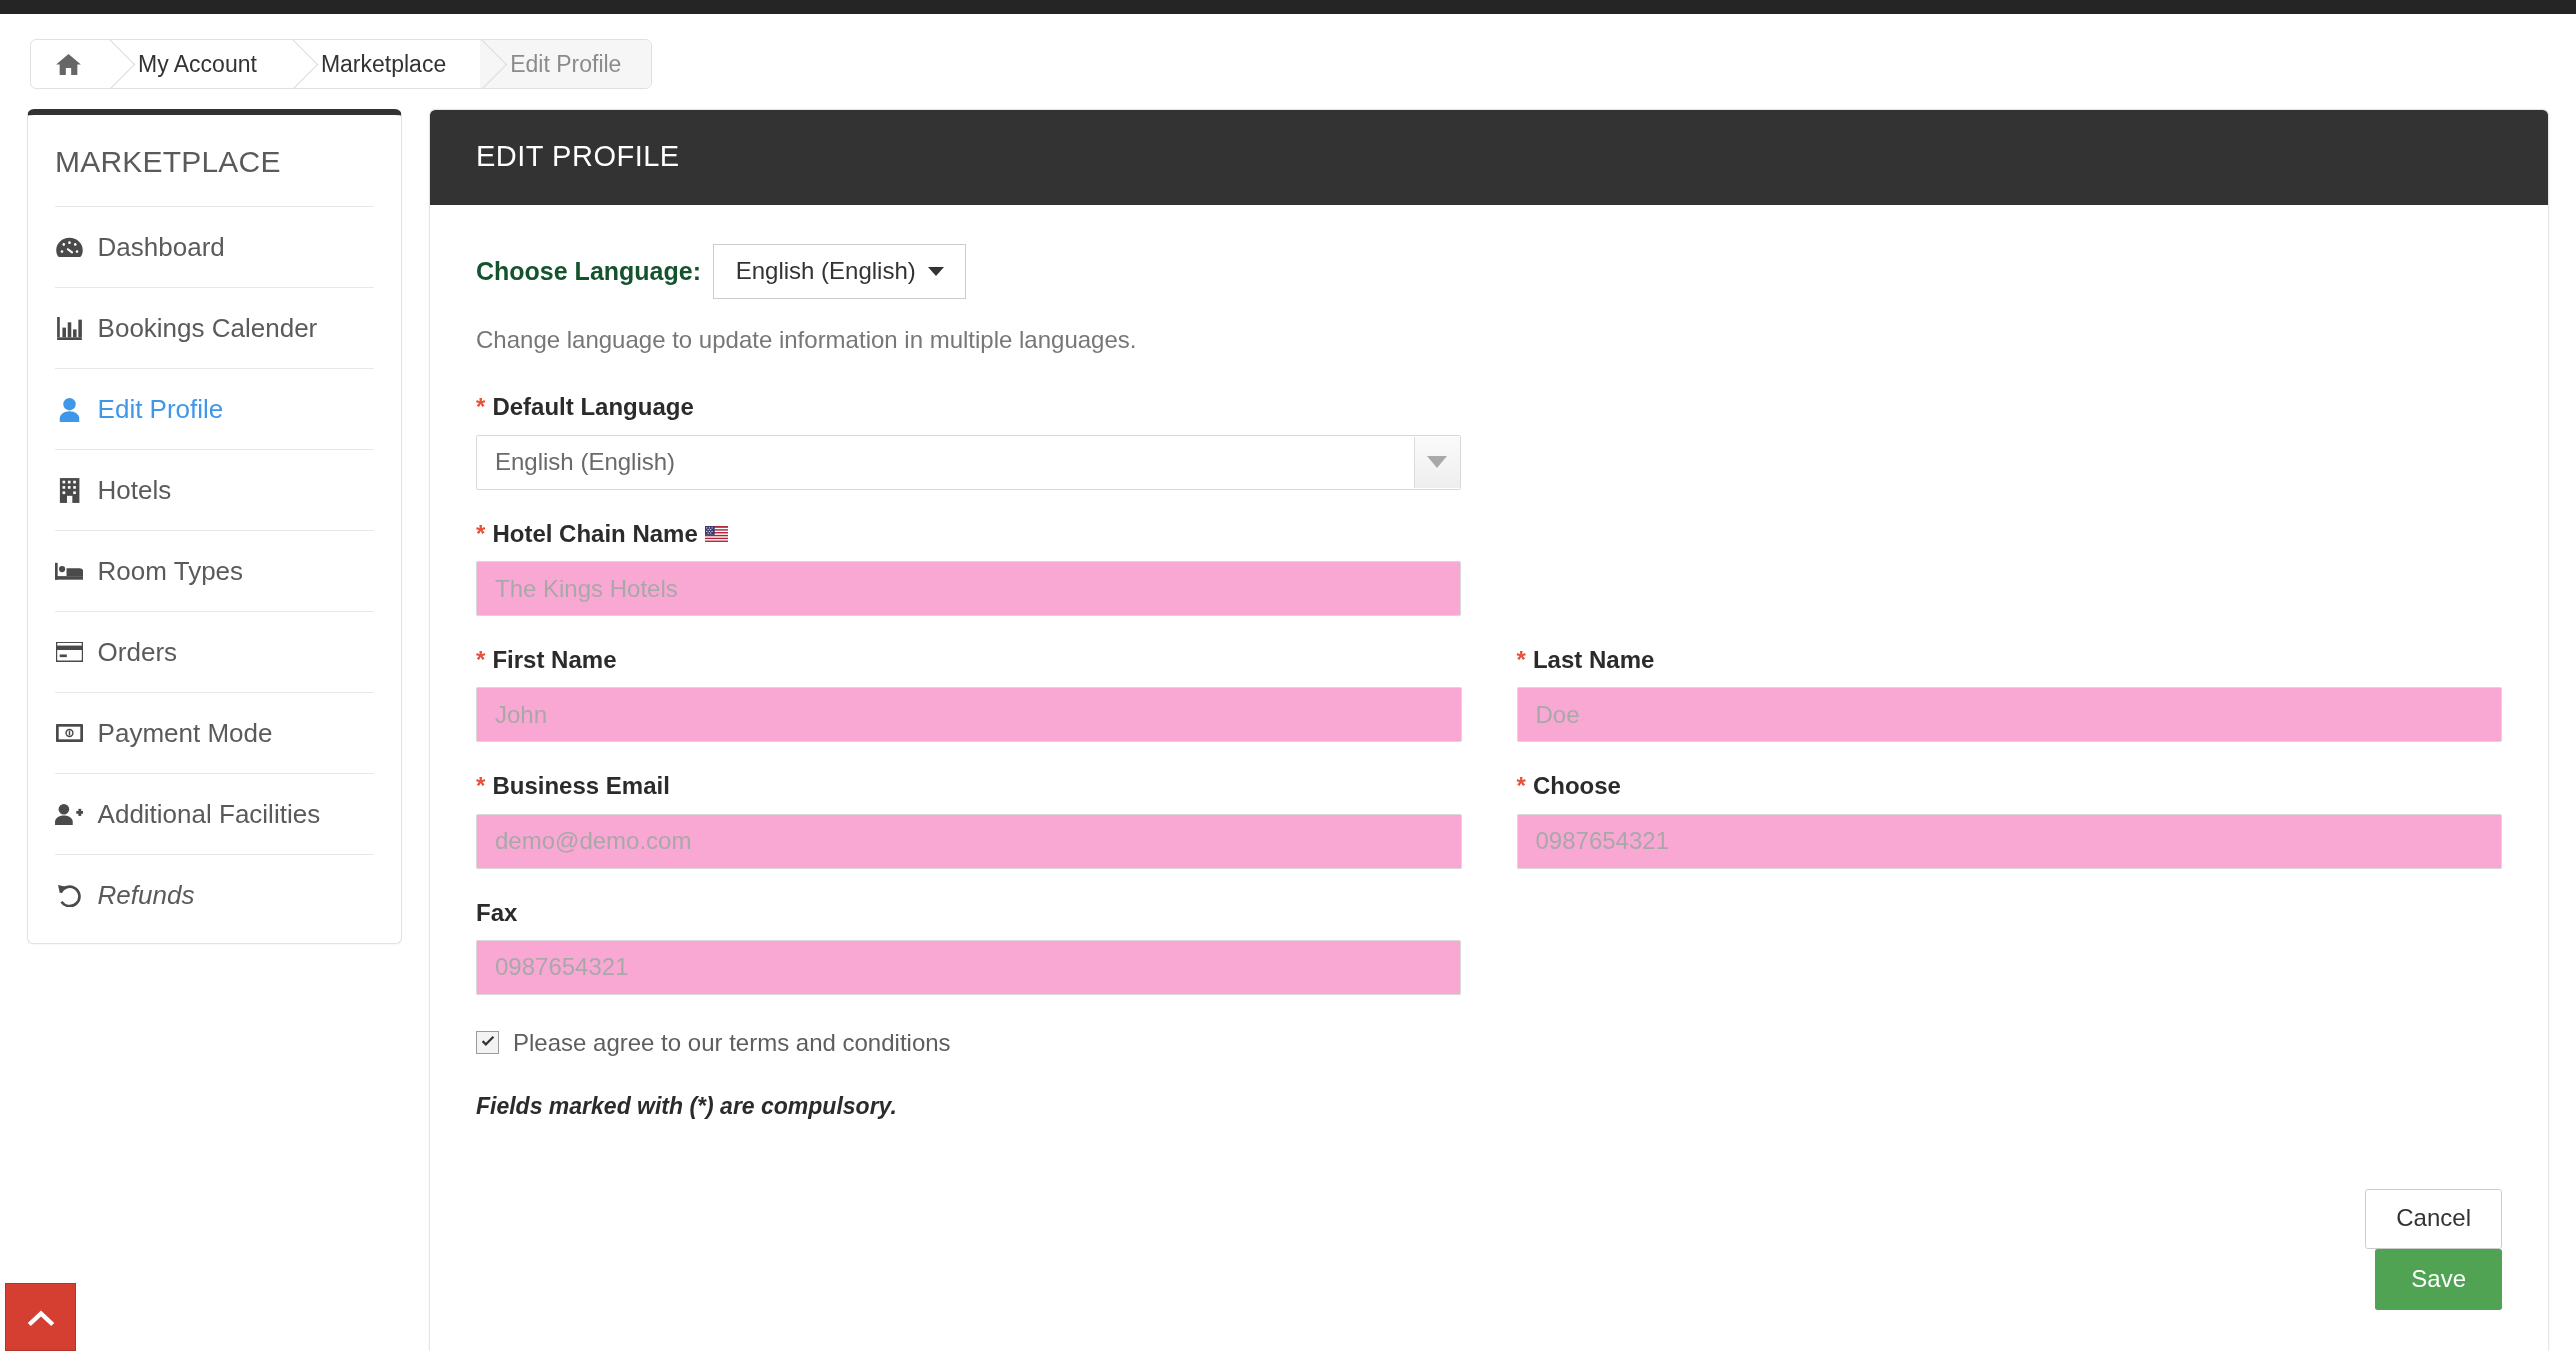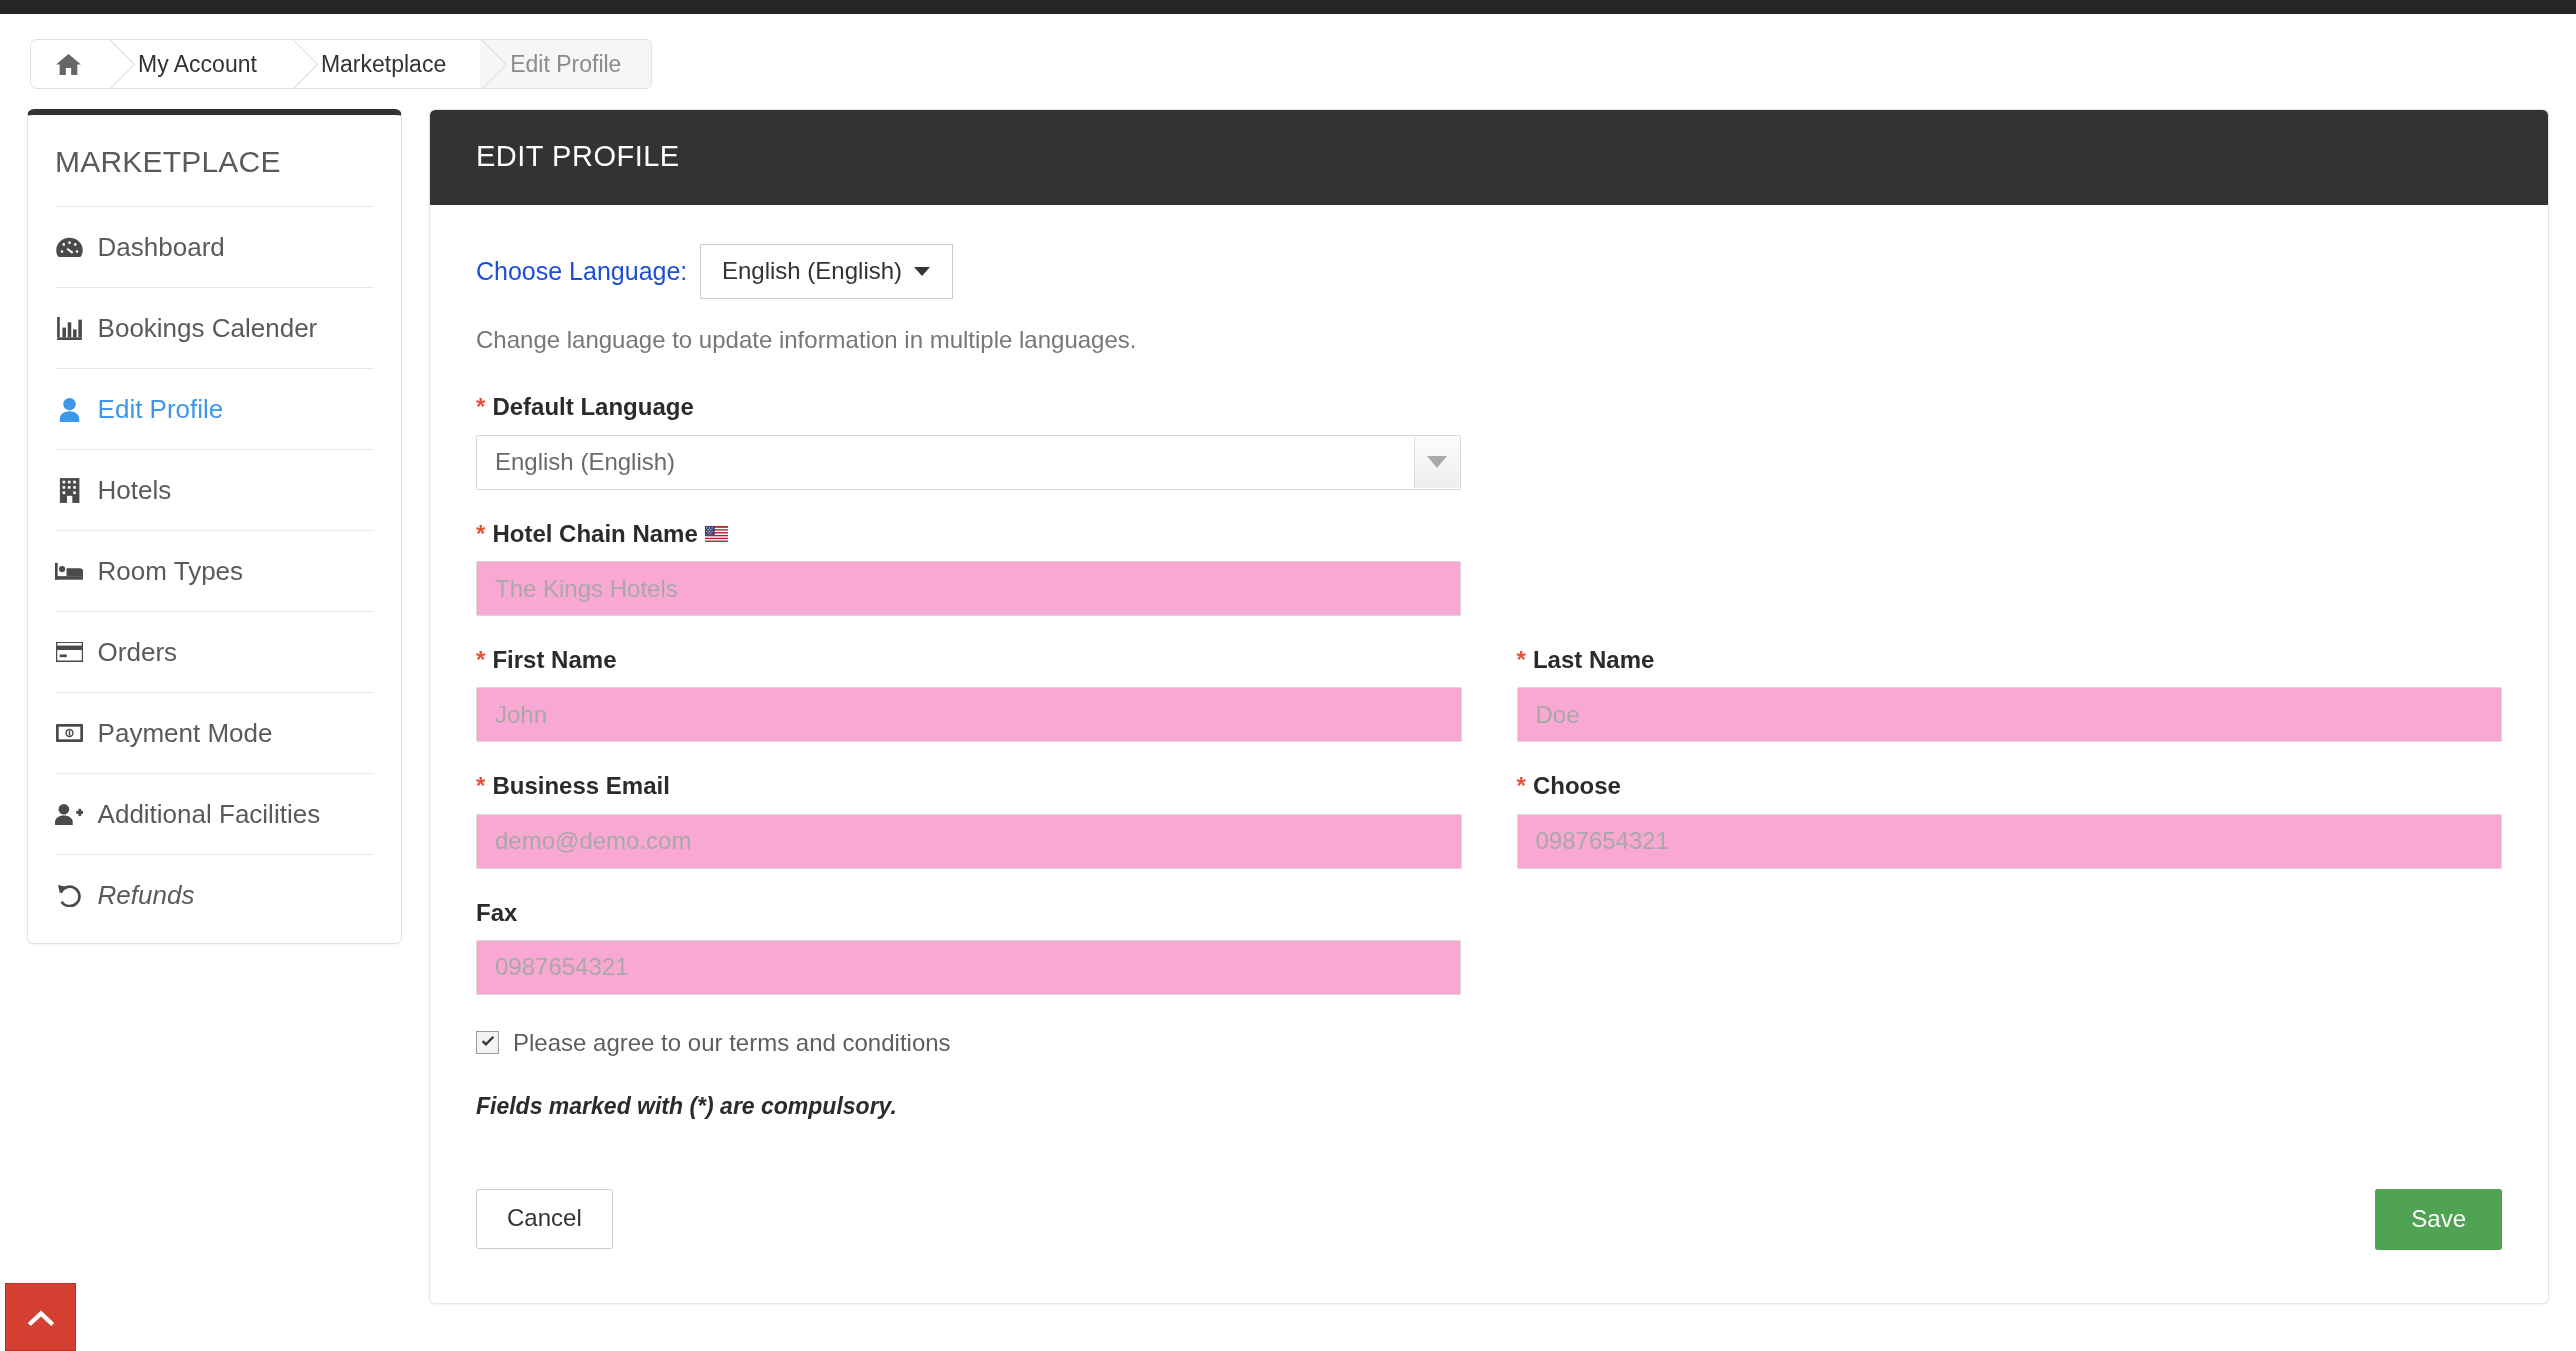--- a/index.html
+++ b/index.html
@@ -120,21 +120,21 @@
     color: #ffffff;
     font-size: 29px;
     letter-spacing: 0.5px;
     padding: 30px 46px 32px 46px;
     border-radius: 5.3px 5.3px 0 0;
   }
   .content-body { padding: 39px 46px 53px 46px; }
 
   
   .lang-row { display: flex; align-items: center; gap: 12.4px; }
-  .lang-label { font-size: 25px; font-weight: 400; color: #1d4ed8; }
+  .lang-label { font-size: 25px; font-weight: 700; color: #14532d; }
   .lang-select {
     border: 0.9px solid #cccccc;
     background: #ffffff;
     padding: 12.4px 21.3px 13.3px 21.3px;
     font-size: 24px;
     color: #333333;
     display: inline-flex;
     align-items: center;
     gap: 12.4px;
     cursor: pointer;
@@ -242,22 +242,23 @@
     font-weight: 700;
     font-style: italic;
     color: #2b2b2b;
     margin-top: 10.7px;
   }
 
   
   .actions {
     display: flex;
     justify-content: space-between;
-    align-items: flex-start;
+    align-items: flex-end;
     margin-top: 69px;
+    flex-direction: column;
   }
   .btn-cancel {
     border: 0.9px solid #cccccc;
     background: #ffffff;
     font-size: 24px;
     color: #333333;
     padding: 14.2px 30px 16px 30px;
     border-radius: 2.7px;
     cursor: pointer;
     font-family: "Liberation Sans", sans-serif;

